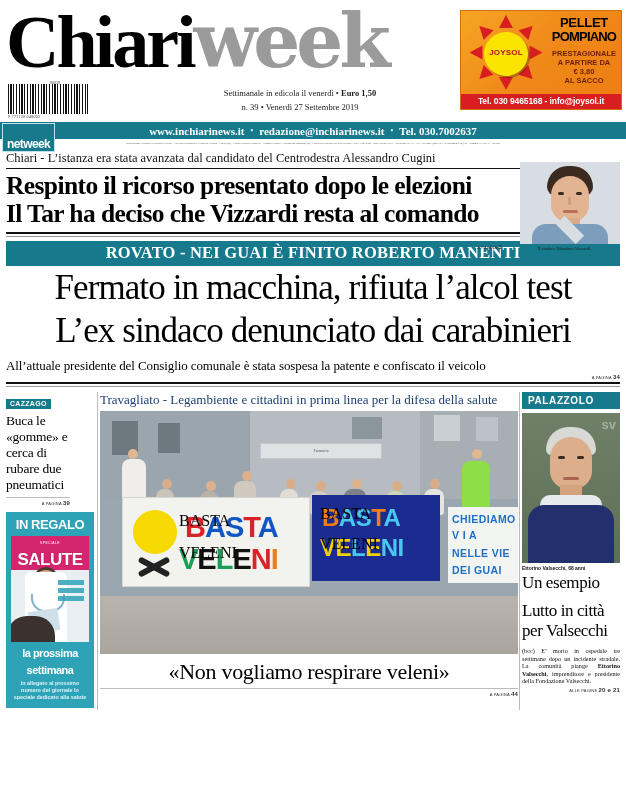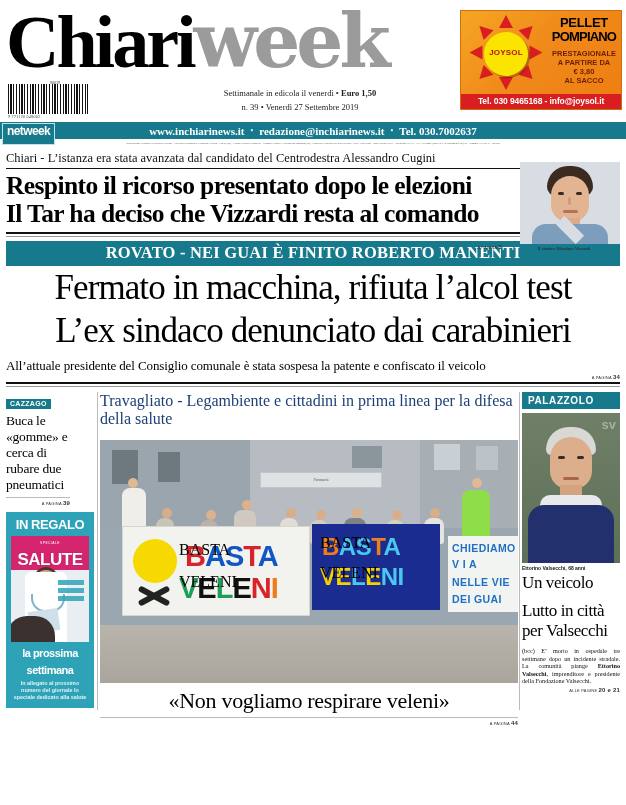--- a/index.html
+++ b/index.html
@@ -27,21 +27,21 @@
   .ray{position:absolute;width:0;height:0;border-left:7px solid transparent;border-right:7px solid transparent;border-bottom:13px solid #d81e20;}
   .ad-txt{position:absolute;left:88px;top:5px;width:70px;text-align:center;color:#000;font-family:"Liberation Sans",sans-serif;}
   .ad-txt .l1{font-weight:bold;font-size:13px;line-height:14px;letter-spacing:-.3px;}
   .ad-txt .l2{font-weight:bold;font-size:13px;line-height:14px;letter-spacing:-.8px;}
   .ad-txt .l3{font-weight:bold;font-size:7.5px;line-height:9px;margin-top:5px;color:#6b1f00;}
   .ad-fine{position:absolute;left:88px;top:84px;width:70px;text-align:center;font-size:3.2px;color:#7a3a00;font-family:"Liberation Sans",sans-serif;}
   .ad-tel{position:absolute;left:0;bottom:0;width:100%;background:#d81e20;color:#fff;font-family:"Liberation Sans",sans-serif;font-weight:bold;font-size:8.5px;text-align:center;padding:2px 0 3px;box-sizing:border-box;letter-spacing:-.1px;}
 
   
   .tealbar{position:relative;height:17px;background:#17798c;}
-  .nw{position:absolute;left:2px;top:1px;height:22px;background:#17798c;border:1px solid #bfe3ea;box-sizing:border-box;padding:0 4px;display:flex;align-items:flex-start;}
+  .nw{position:absolute;left:2px;top:1px;height:29px;background:#17798c;border:1px solid #bfe3ea;box-sizing:border-box;padding:0 4px;display:flex;align-items:flex-end;}
   .nw span{font-family:"Liberation Sans",sans-serif;font-weight:bold;font-size:12px;color:#fff;letter-spacing:-.6px;}
   .tealtxt{position:absolute;left:0;top:0;width:100%;text-align:center;line-height:17px;font-family:"Liberation Serif",serif;font-weight:bold;font-size:11px;color:#fff;}
   .tealtxt .sep{color:#cfe9ee;font-size:8px;vertical-align:2px;padding:0 6px;}
   .legal{height:9px;background:#fff;font-size:2.6px;color:#555;text-align:center;line-height:9px;overflow:hidden;white-space:nowrap;}
 
   
   .s1{position:relative;padding:0 6px;}
   .kicker1{font-size:12.5px;color:#111;padding:3px 0 2px;}
   .rule{border-top:1px solid #111;}
   .h1a{font-weight:bold;font-size:25.5px;line-height:28px;letter-spacing:-.6px;margin-top:3px;white-space:nowrap;}
@@ -95,21 +95,21 @@
   .cover .doc-hair{position:absolute;left:23px;top:31px;width:24px;height:15px;border-radius:12px 12px 0 0;background:#4a372c;}
   .cover .steth{position:absolute;left:20px;top:58px;width:30px;height:16px;border:2px solid #7fb5c9;border-top:none;border-radius:0 0 14px 14px;}
   .cover .pad{position:absolute;left:18px;top:74px;width:30px;height:22px;background:#cfe0ea;transform:rotate(-8deg);}
   .cover .bars{position:absolute;right:5px;top:44px;width:26px;}
   .cover .bars i{display:block;height:5px;margin-bottom:3px;background:#2ea3b8;opacity:.85;}
   .cover .patient{position:absolute;left:-4px;bottom:0;width:48px;height:26px;border-radius:20px 20px 0 0;background:#3b3230;}
   .regalo h5{margin:5px 0 0;text-align:center;color:#fff;font-family:"Liberation Sans",sans-serif;font-weight:bold;font-size:11px;line-height:12px;letter-spacing:-.5px;}
   .regalo p{margin:4px 0 0;text-align:center;color:#dff2f6;font-family:"Liberation Sans",sans-serif;font-size:5.4px;line-height:7px;font-weight:bold;}
 
   
-  .ckick{font-size:16px;color:#1c3f74;text-align:left;margin-bottom:12px;}
+  .ckick{font-size:13px;color:#1c3f74;text-align:left;margin-bottom:3px;}
   .photo{position:relative;width:418px;height:243px;overflow:hidden;background:#9aa7b0;}
   .ccap{font-size:22px;text-align:center;margin-top:5px;letter-spacing:-.3px;}
   .c-pg{text-align:right;margin-top:3px;border-top:1px solid #bbb;padding-top:2px;}
 
   
   .sky{position:absolute;left:0;top:0;width:100%;height:88px;background:linear-gradient(#c9ccd0,#b9bfc4);}
   .bldg{position:absolute;top:0;background:#aab2ba;}
   .b1{left:0;width:150px;height:88px;background:#9aa5ae;}
   .b2{left:150px;width:170px;height:88px;background:#b6bcc1;}
   .b3{left:320px;width:98px;height:88px;background:#a7aeb4;}
@@ -353,20 +353,20 @@
             <div class="skin"></div>
           <div class="eyeL"></div>
             <div class="eyeR"></div>
             <div class="mouth"></div>
           <div class="neck"></div>
             <div class="shirt"></div>
             <div class="sweater"></div>
         </div>
       </div>
       <div class="rcap">Ettorino Valsecchi, 68 anni</div>
-      <div class="rhead">Un veicolo</div>
+      <div class="rhead">Un esempio</div>
       <div class="rhead" style="margin-top:8px;">Lutto in città</div>
       <div class="rhead" style="margin-top:0;">per Valsecchi</div>
       <div class="rbody"><span>(bcc)</span><span> E’ morto in ospedale tre settimane dopo un incidente stradale. La comunità piange </span><b>Ettorino Valsecchi</b><span>, imprenditore e presidente della Fondazione Valsecchi.</span></div>
       <div class="pgref r-pg"><span>ALLE PAGINE</span> <b>20 e 21</b></div>
     </div>
   </div>
 </div>
 
 </body></html>

